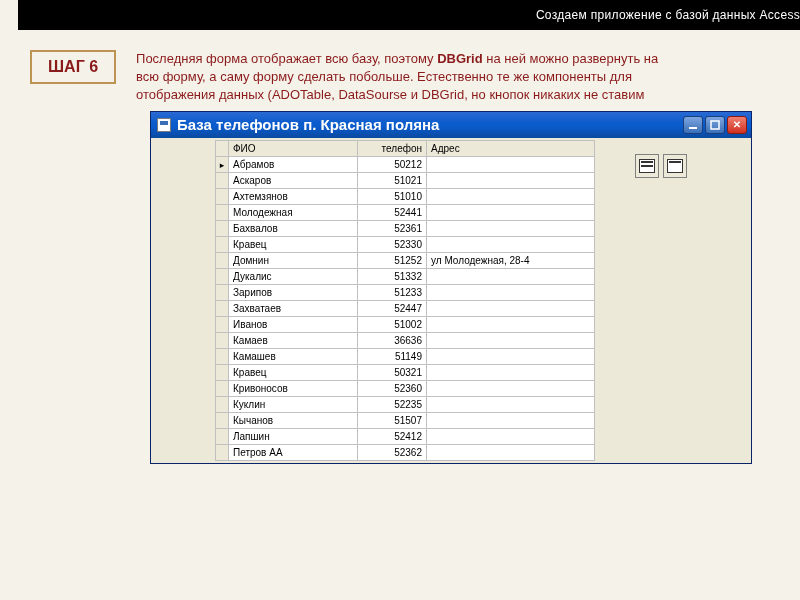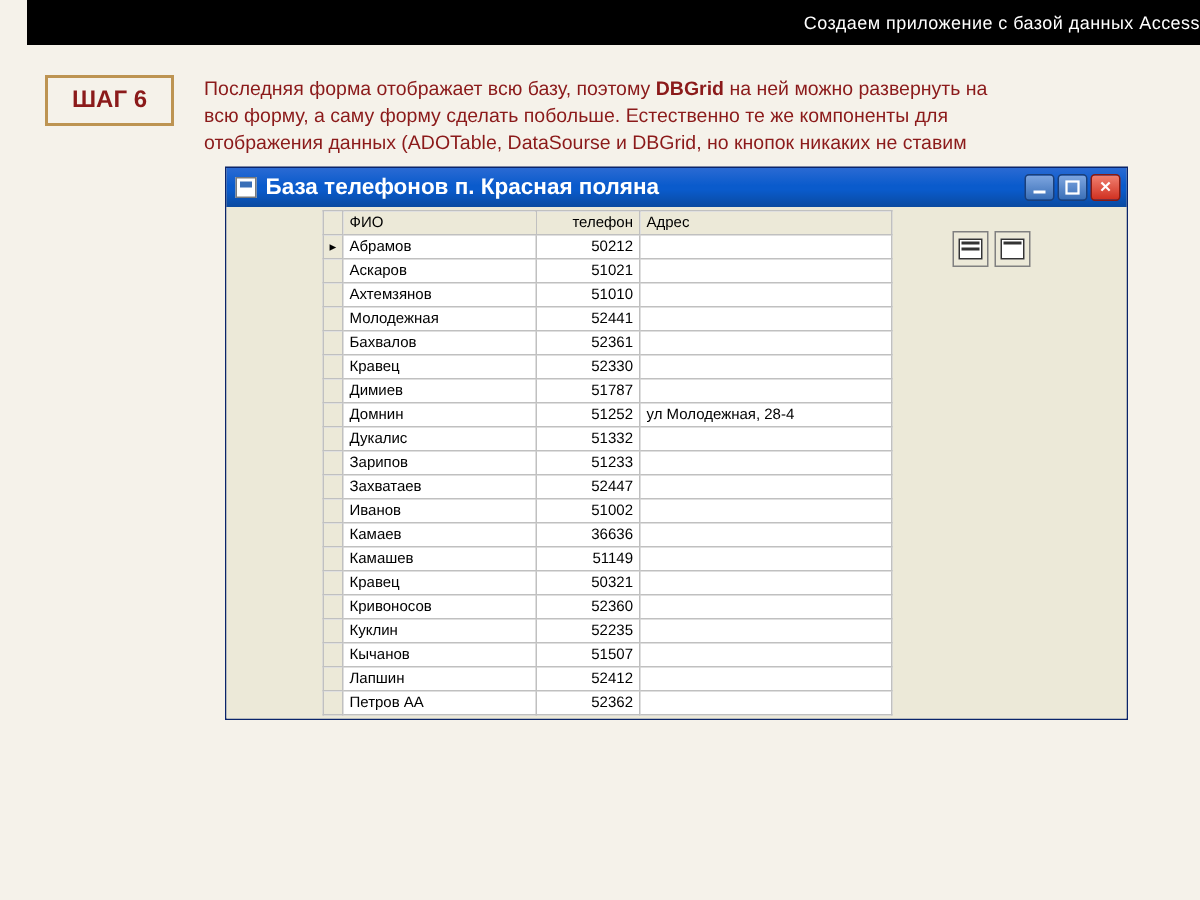--- a/index.html
+++ b/index.html
@@ -236,26 +236,20 @@
               <td class="col-adr"></td>
             </tr>
             <tr>
               <td class="rowhdr"></td>
               <td class="col-fio">Кравец</td>
               <td class="col-tel">52330</td>
               <td class="col-adr"></td>
             </tr>
             <tr>
               <td class="rowhdr"></td>
-              <td class="col-fio">Димиев</td>
-              <td class="col-tel">51787</td>
-              <td class="col-adr"></td>
-            </tr>
-            <tr>
-              <td class="rowhdr"></td>
               <td class="col-fio">Домнин</td>
               <td class="col-tel">51252</td>
               <td class="col-adr">ул Молодежная, 28-4</td>
             </tr>
             <tr>
               <td class="rowhdr"></td>
               <td class="col-fio">Дукалис</td>
               <td class="col-tel">51332</td>
               <td class="col-adr"></td>
             </tr>

